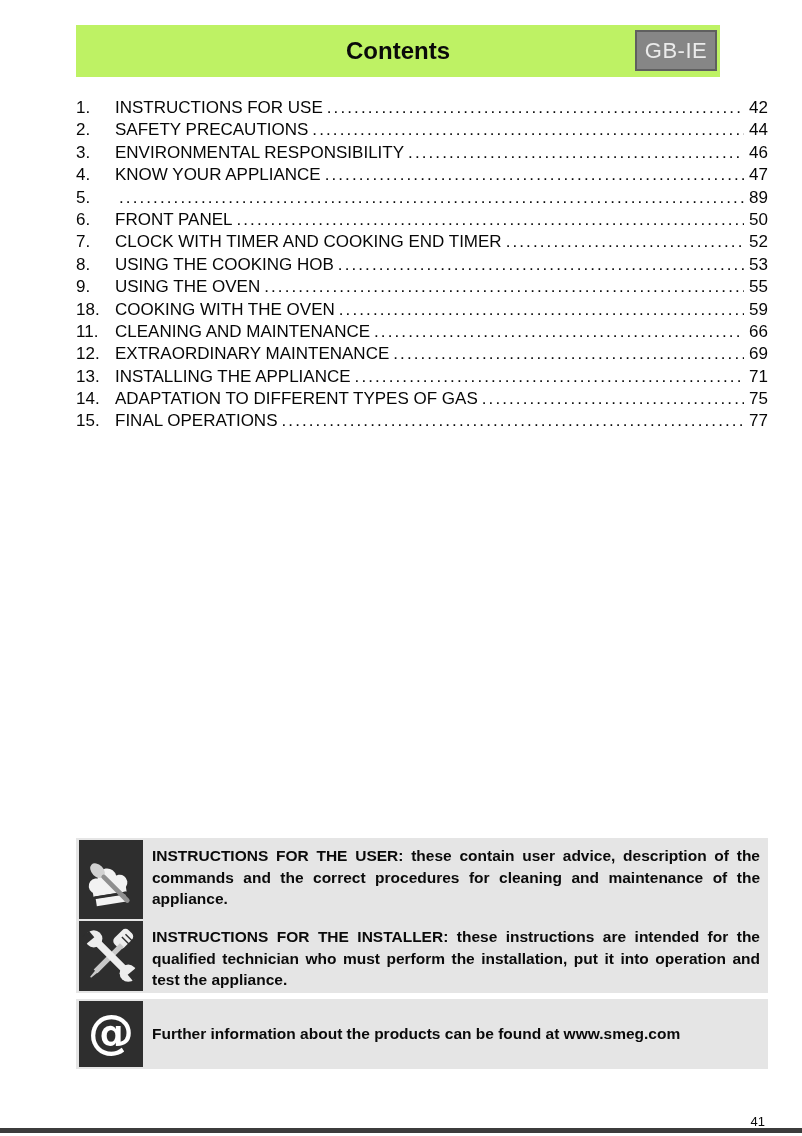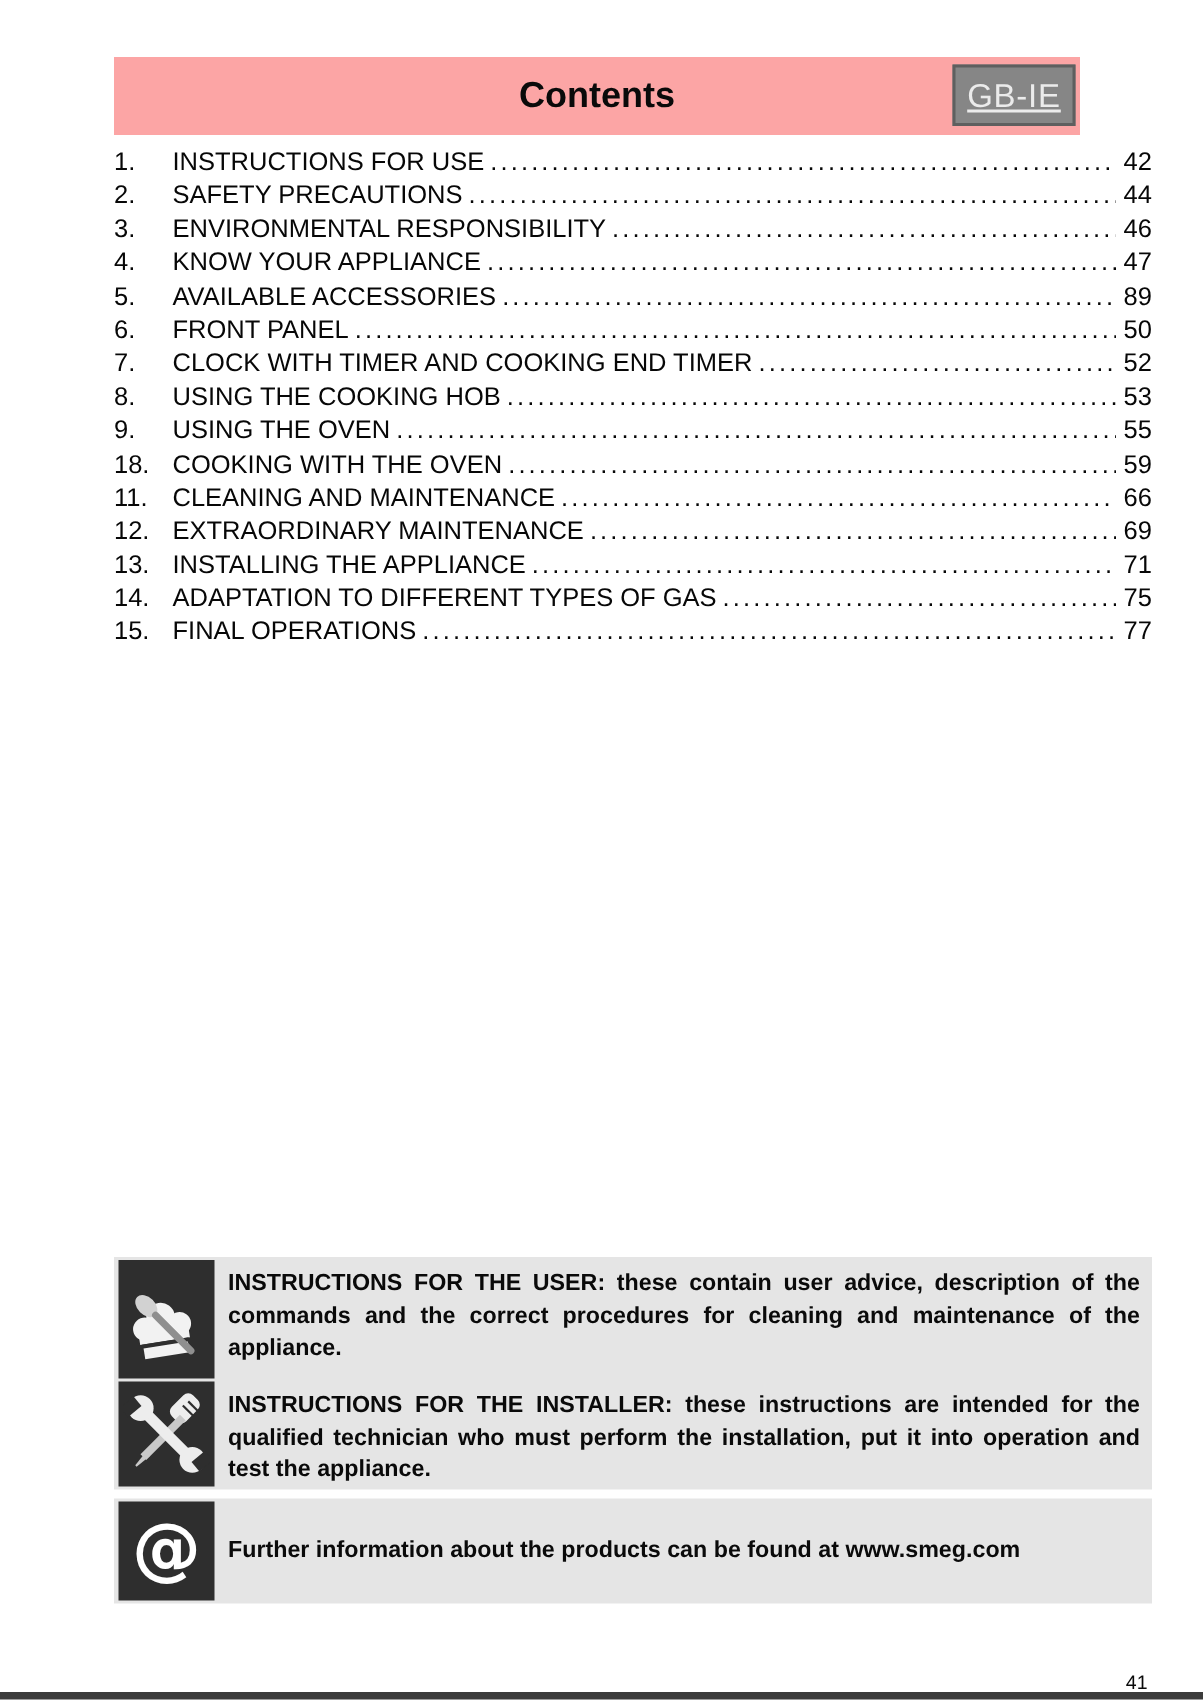--- a/index.html
+++ b/index.html
@@ -5,33 +5,33 @@
   * { margin:0; padding:0; box-sizing:border-box; }
   html,body { background:#ffffff; }
   body { font-family:"Liberation Sans","DejaVu Sans",sans-serif; }
   .page {
     position:relative; width:802px; height:1136px;
     background:#ffffff; overflow:hidden; margin:0 auto;
   }
 
   
   .header-bar {
-    position:absolute; left:76px; top:38px; width:644px; height:52px;
-    background:#fca5a5;
+    position:absolute; left:76px; top:25px; width:644px; height:52px;
+    background:#bef264;
   }
   .header-title {
     position:absolute; left:0; right:0; top:0; height:52px;
     line-height:52px; text-align:center;
     font-size:24px; font-weight:bold; color:#0a0a0a;
   }
   .lang-badge {
     position:absolute; right:3px; top:5px; width:82px; height:41px;
     background:#868686; border:2px solid #5f5f5f;
     display:flex; align-items:center; justify-content:center;
-    color:#ebebeb; font-size:22px; letter-spacing:0.5px;text-decoration:underline;
+    color:#ebebeb; font-size:22px; letter-spacing:0.5px;
   }
 
   
   .toc { position:absolute; left:76px; top:97px; width:692px; }
   .toc-row {
     display:flex; align-items:baseline;
     height:22.4px; line-height:22.4px;
     font-size:17px; color:#070707; white-space:nowrap;
   }
   .toc-num   { flex:0 0 39px; }
@@ -112,21 +112,20 @@
       <span class="toc-page">46</span>
     </div>
     <div class="toc-row">
       <span class="toc-num">4.</span>
       <span class="toc-title">KNOW YOUR APPLIANCE</span>
       <span class="toc-leader"></span>
       <span class="toc-page">47</span>
     </div>
     <div class="toc-row">
       <span class="toc-num">5.</span>
-      <span class="toc-title">AVAILABLE ACCESSORIES</span>
       <span class="toc-leader"></span>
       <span class="toc-page">89</span>
     </div>
     <div class="toc-row">
       <span class="toc-num">6.</span>
       <span class="toc-title">FRONT PANEL</span>
       <span class="toc-leader"></span>
       <span class="toc-page">50</span>
     </div>
     <div class="toc-row">

